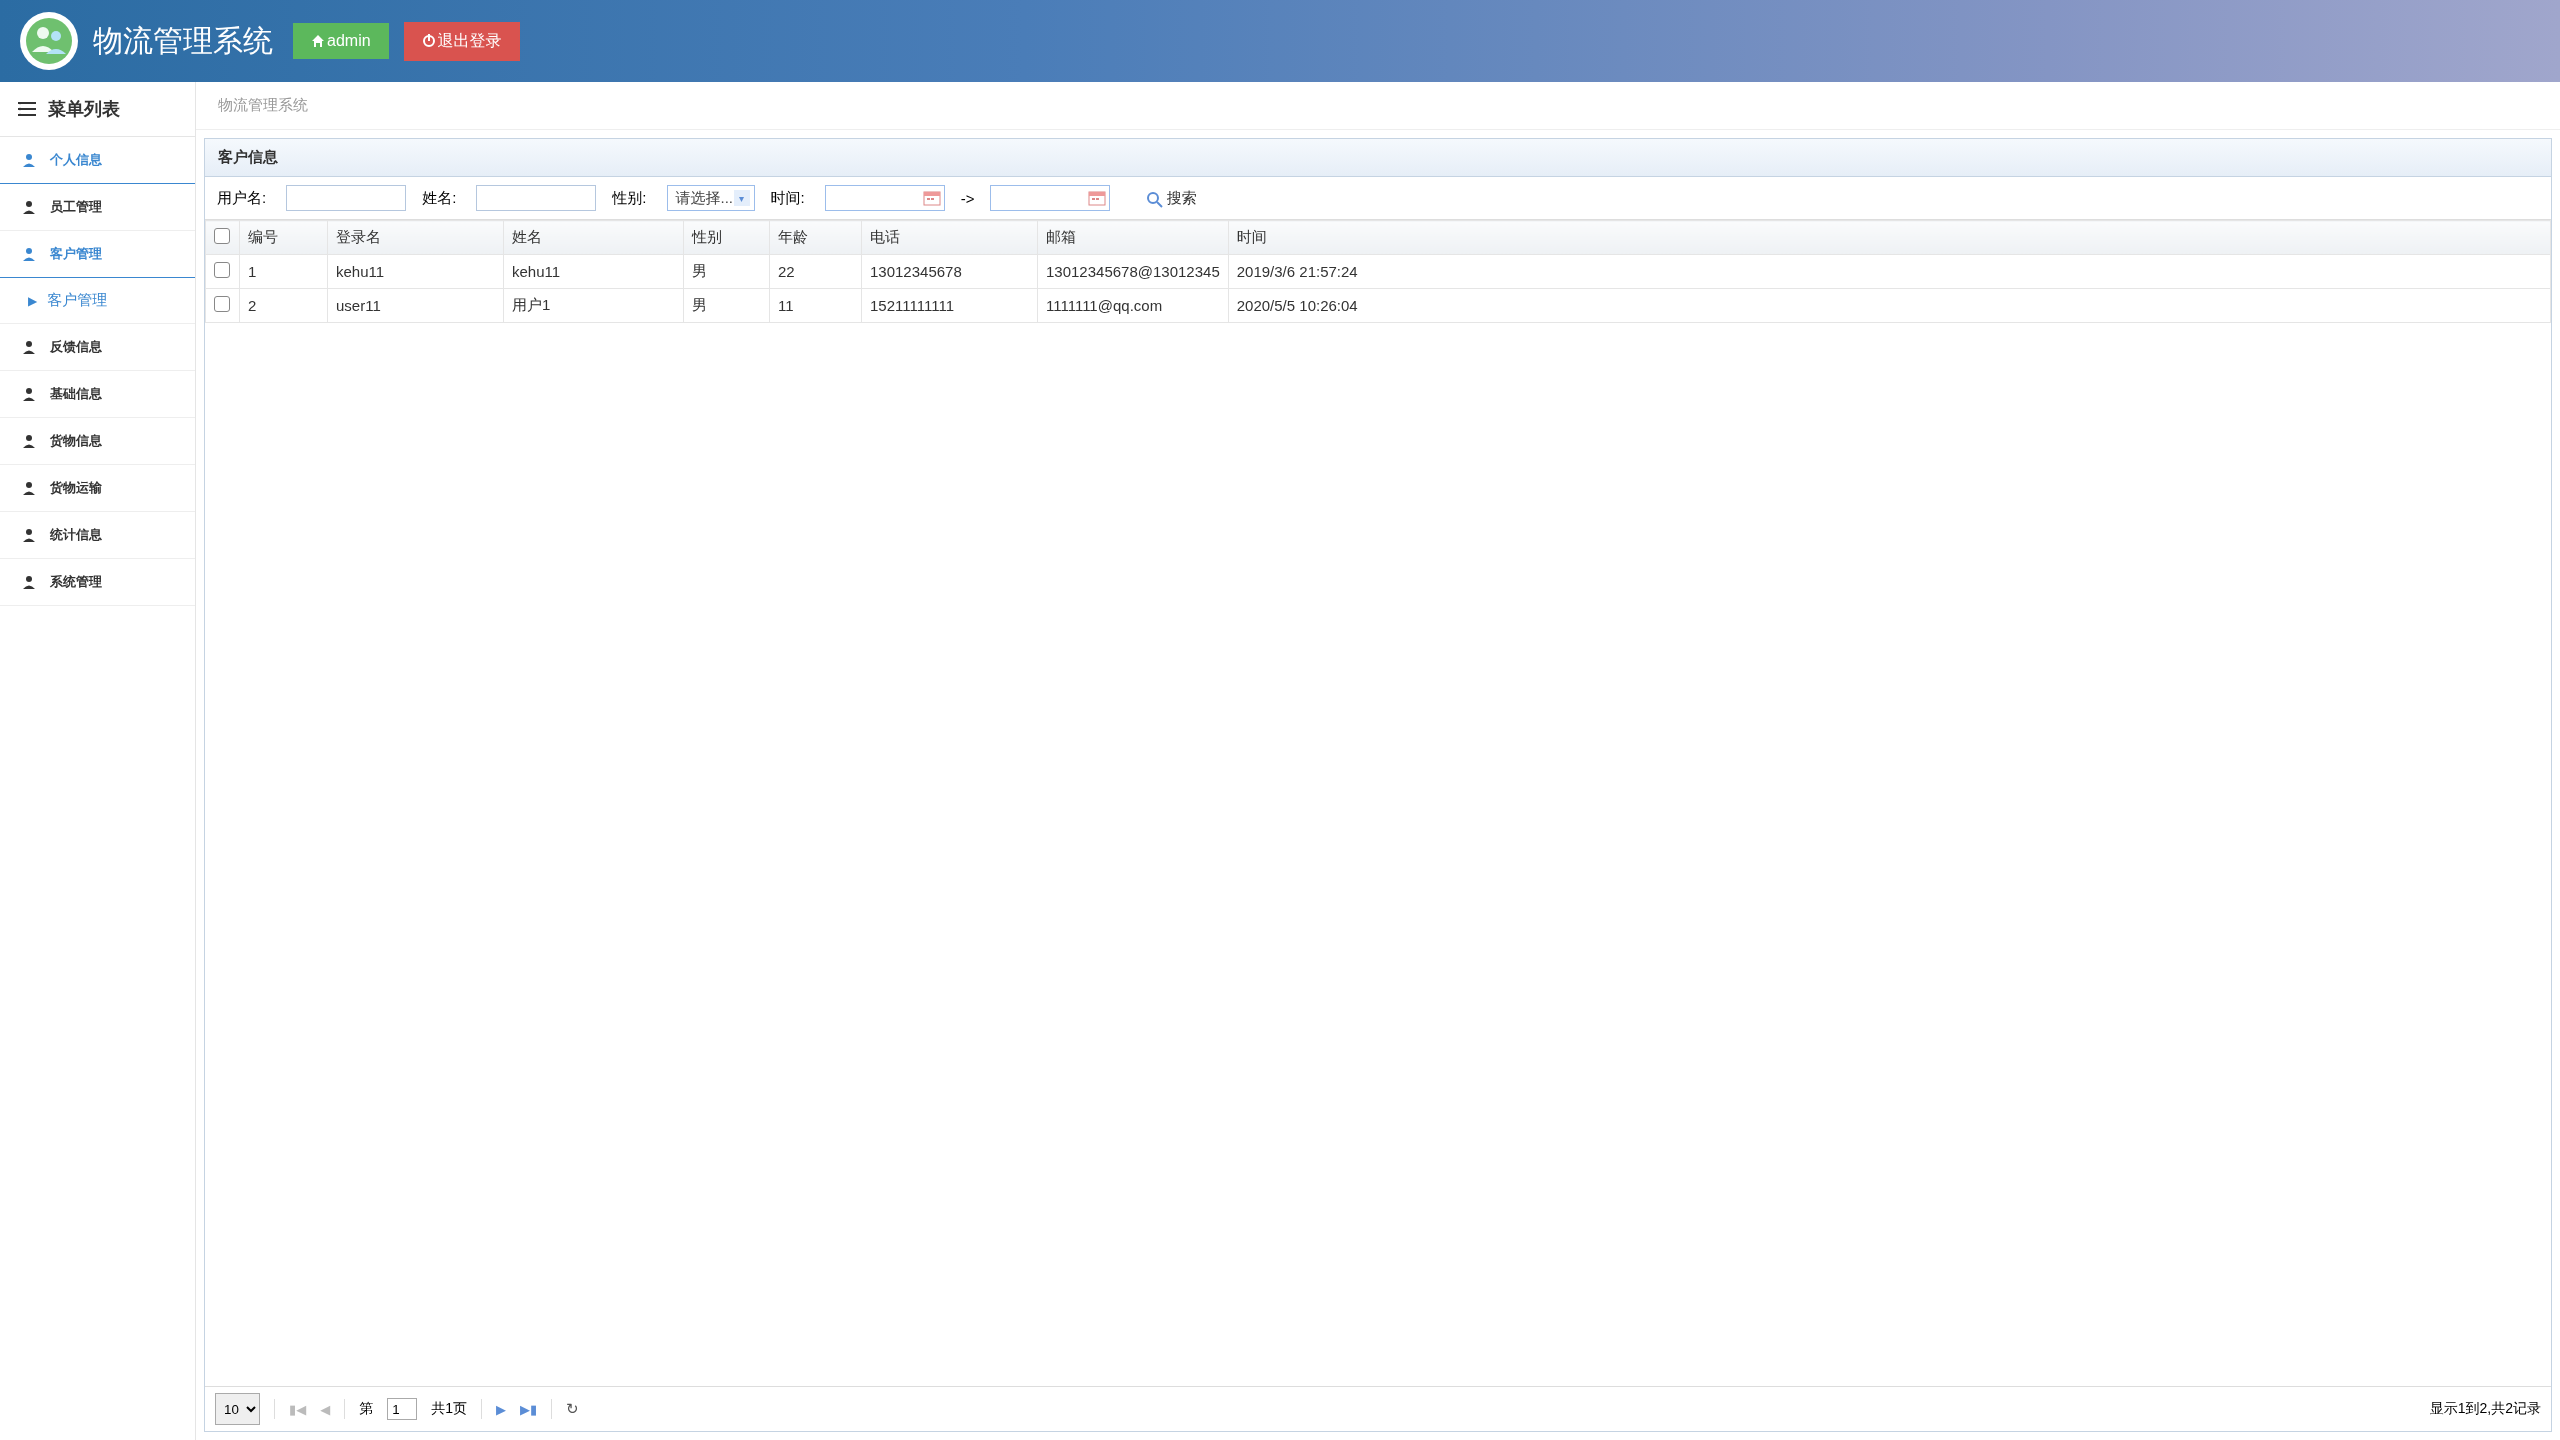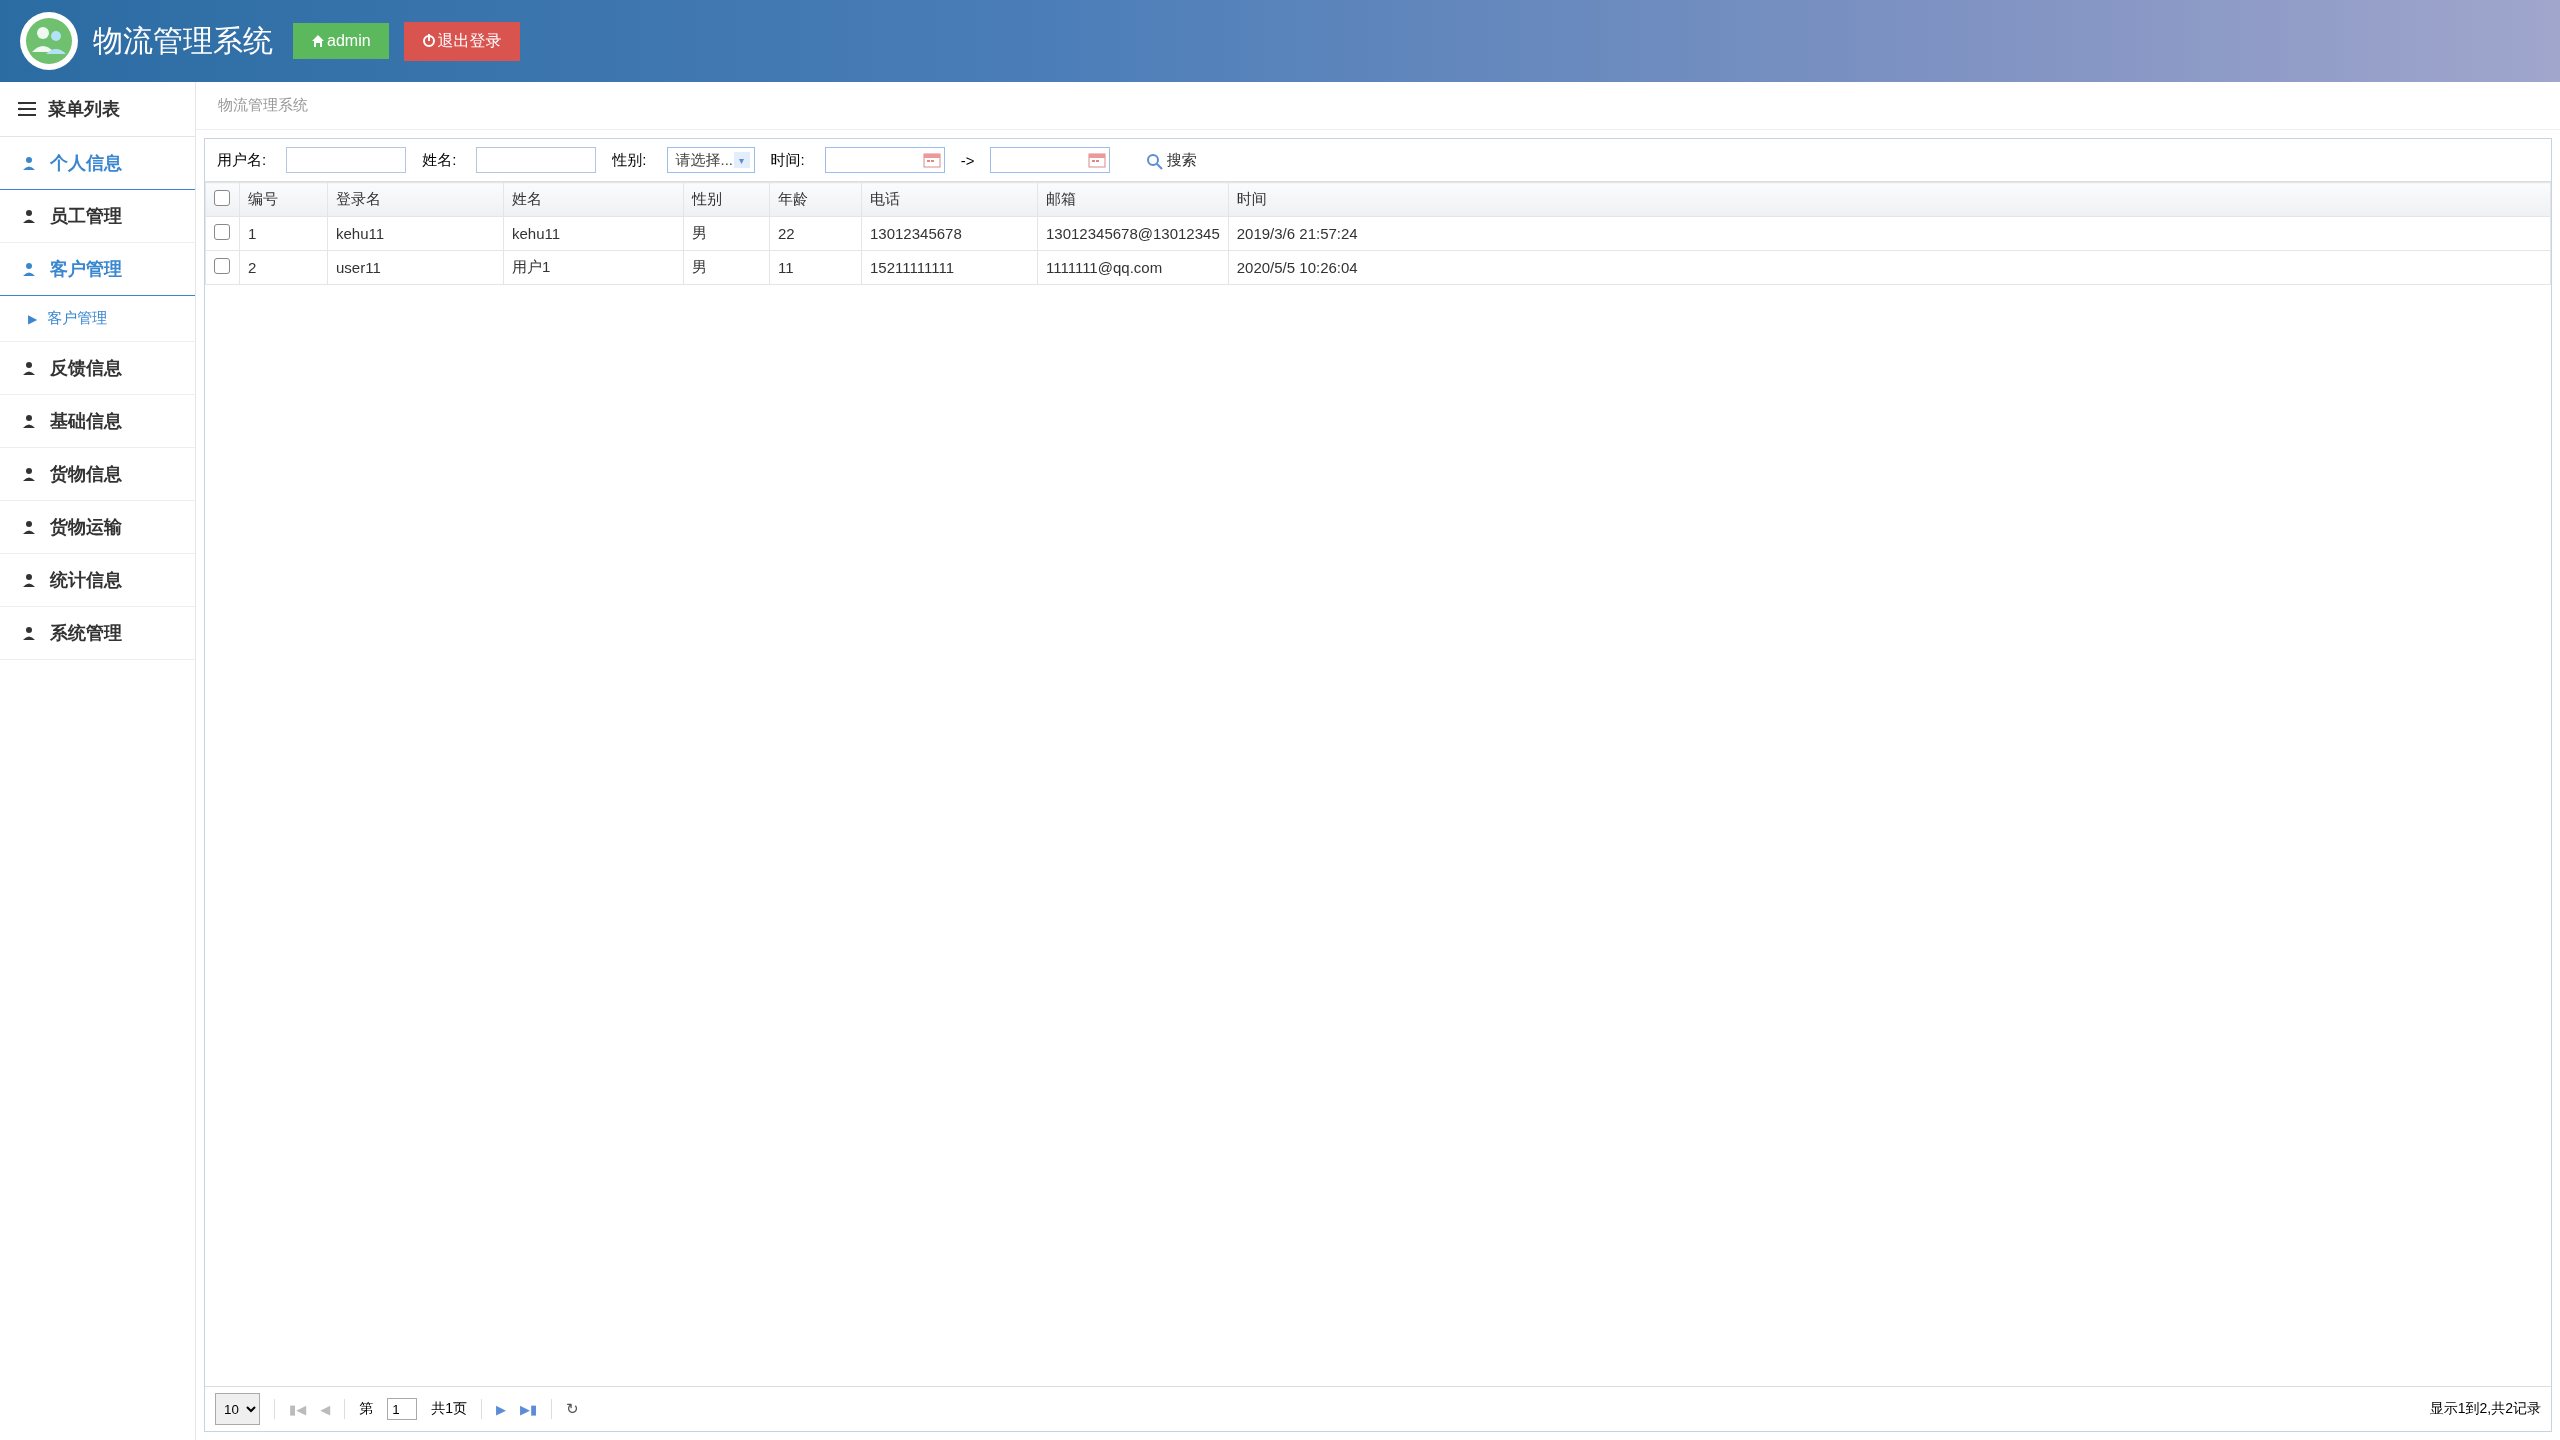--- a/index.html
+++ b/index.html
@@ -34,21 +34,21 @@
 .sidebar {
   width: 196px; background: #fff; border-right: 1px solid #e5e5e5;
 }
 .sb-header {
   padding: 15px 18px; font-size: 18px; font-weight: bold; color: #333;
   display: flex; align-items: center; border-bottom: 1px solid #e5e5e5;
 }
 .sb-header .menu-icon { margin-right: 12px; }
 .sb-item {
   display: flex; align-items: center;
-  padding: 14px 22px; font-size: 18px; font-weight: bold; color: #333;
+  padding: 14px 22px; font-size: 13px; font-weight: bold; color: #333;
   border-bottom: 1px solid #eee; cursor: pointer;
 }
 .sb-item .usr-icon { margin-right: 14px; color: #333; }
 .sb-item.active { color: #3a87d0; border-bottom: 1px solid #3a87d0; }
 .sb-item.active .usr-icon { color: #3a87d0; }
 .sb-sub {
   display: flex; align-items: center;
   padding: 13px 28px; font-size: 15px; color: #3a87d0;
   border-bottom: 1px solid #eee; cursor: pointer;
 }
@@ -262,20 +262,21 @@
           </svg>
         </span>
       <span>系统管理</span>
     </div>
   </div>
 
   <div class="main">
     <div class="breadcrumb">物流管理系统</div>
 
     <div class="panel">
+      <div class="panel-hd">客户信息</div>
 
       <div class="filter-bar">
         <label>用户名:</label>
         <input type="text" style="">
         <label>姓名:</label>
         <input type="text" style="">
         <label>性别:</label>
         <span class="select">
           <span>请选择...</span>
           <span class="dd">▾</span>

